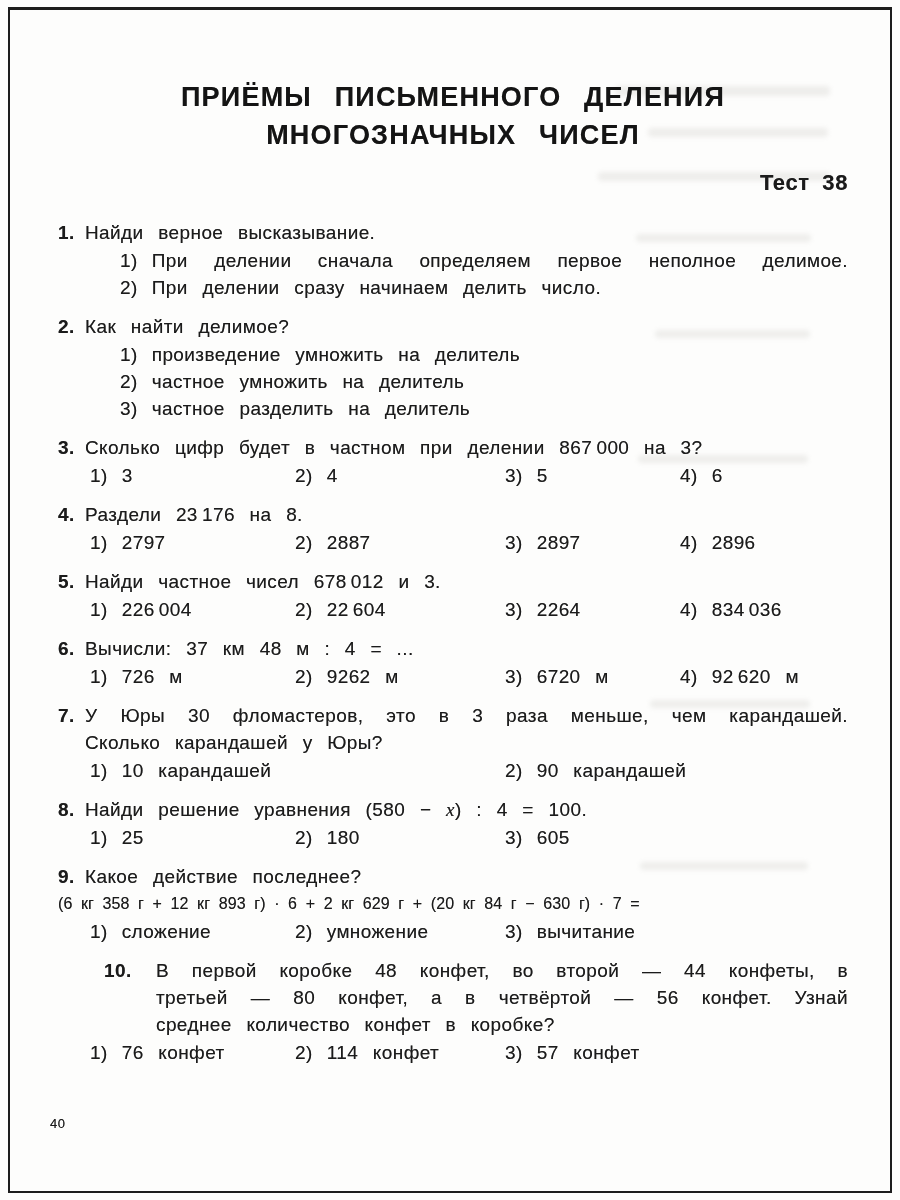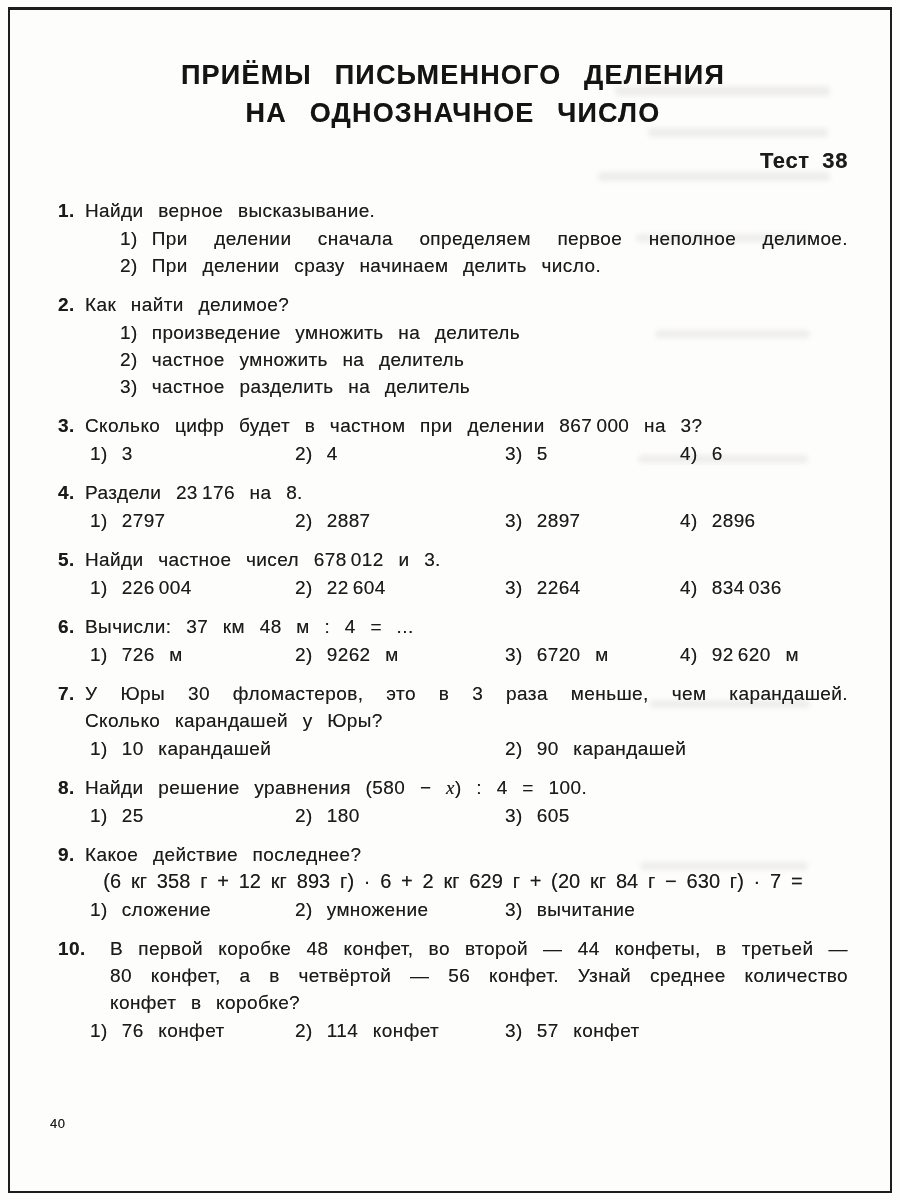--- a/index.html
+++ b/index.html
@@ -34,21 +34,21 @@
   .b2 { left: 648px; top: 128px; width: 180px; height: 9px; }
   .b3 { left: 598px; top: 172px; width: 232px; height: 9px; }
   .b4 { left: 636px; top: 234px; width: 175px; height: 8px; }
   .b5 { left: 655px; top: 330px; width: 155px; height: 8px; }
   .b6 { left: 638px; top: 455px; width: 170px; height: 8px; }
   .b7 { left: 650px; top: 700px; width: 160px; height: 8px; }
   .b8 { left: 640px; top: 862px; width: 168px; height: 8px; }
 
   .content {
     position: absolute;
-    left: 58px; top: 2px;
+    left: 58px; top: 24px;
     width: 790px;
     font-size: 19px;
     line-height: 27px;
     letter-spacing: 0.4px;
     word-spacing: 9px;
     text-shadow: 0 0 0.4px rgba(20,20,20,.55);
   }
   .title {
     margin: 54px 0 0 0;
     text-align: center;
@@ -65,44 +65,43 @@
     text-align: right;
     font-size: 22px;
     font-weight: 700;
     letter-spacing: 0.6px;
     word-spacing: 6px;
   }
   .questions { margin-top: 23px; }
   .q { margin-top: 12px; }
   .q-head { display: flex; }
   .q-num { font-weight: 700; min-width: 27px; flex: 0 0 auto; }
-  .q.wide .q-num { min-width: 52px; }
+  .q.wide .q-num { min-width: 52px; margin-left: 46px; }
   .q-text { flex: 1; text-align: justify; }
   .var { font-style: italic; font-family: "Liberation Serif", serif; }
 
   .options-stack { margin-left: 62px; margin-top: 1px; }
   .opt-line { display: flex; }
   .opt-label { flex: 0 0 auto; margin-right: 14px; }
   .opt-text.stretch { flex: 1; text-align: justify; text-align-last: justify; }
 
   .options-grid {
     margin-left: 32px; margin-top: 1px;
     display: grid;
     grid-template-columns: 205px 210px 175px 1fr;
   }
   .options-grid .opt { display: flex; }
   .options-grid .opt .opt-label { margin-right: 14px; }
   .options-grid .opt.col3 { grid-column: 3 / span 2; }
 
   .q-formula {
-    font-size: 20px;
+    font-size: 16px;
     letter-spacing: 0.1px;
     word-spacing: 4px;
     white-space: nowrap;
-    text-align: center;
   }
   .page-number {
     position: absolute;
     left: 50px; top: 1116px;
     font-size: 13px;
     letter-spacing: 0.5px;
     text-shadow: 0 0 0.4px rgba(20,20,20,.55);
   }
 </style>
 </head>
@@ -117,21 +116,21 @@
   <div class="bleed b4"></div>
   <div class="bleed b5"></div>
   <div class="bleed b6"></div>
   <div class="bleed b7"></div>
   <div class="bleed b8"></div>
 
   <div class="content">
 
     <h1 class="title">
       <span>ПРИЁМЫ ПИСЬМЕННОГО ДЕЛЕНИЯ</span>
-      <span>НА ОДНОЗНАЧНОЕ ЧИСЛО</span>
+      <span>МНОГОЗНАЧНЫХ ЧИСЕЛ</span>
     </h1>
 
     <div class="subtitle">Тест 38</div>
 
     <div class="questions">
 
       <div class="q">
         <div class="q-head">
           <span class="q-num">1.</span>
           <div class="q-text">Найди верное высказывание.</div>

